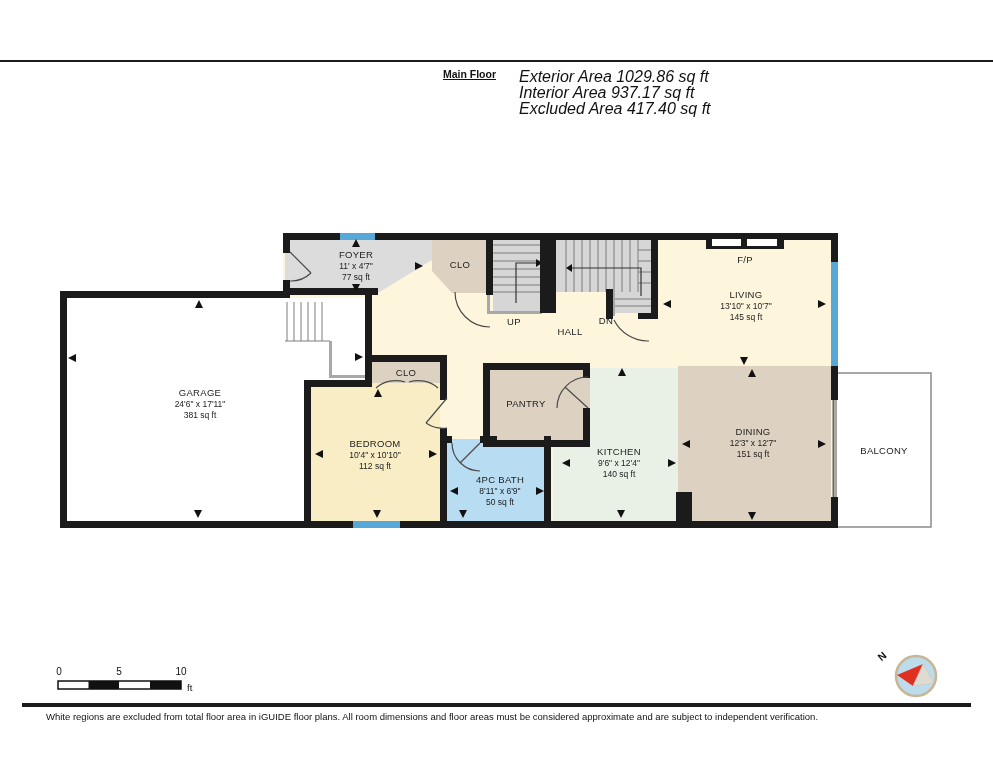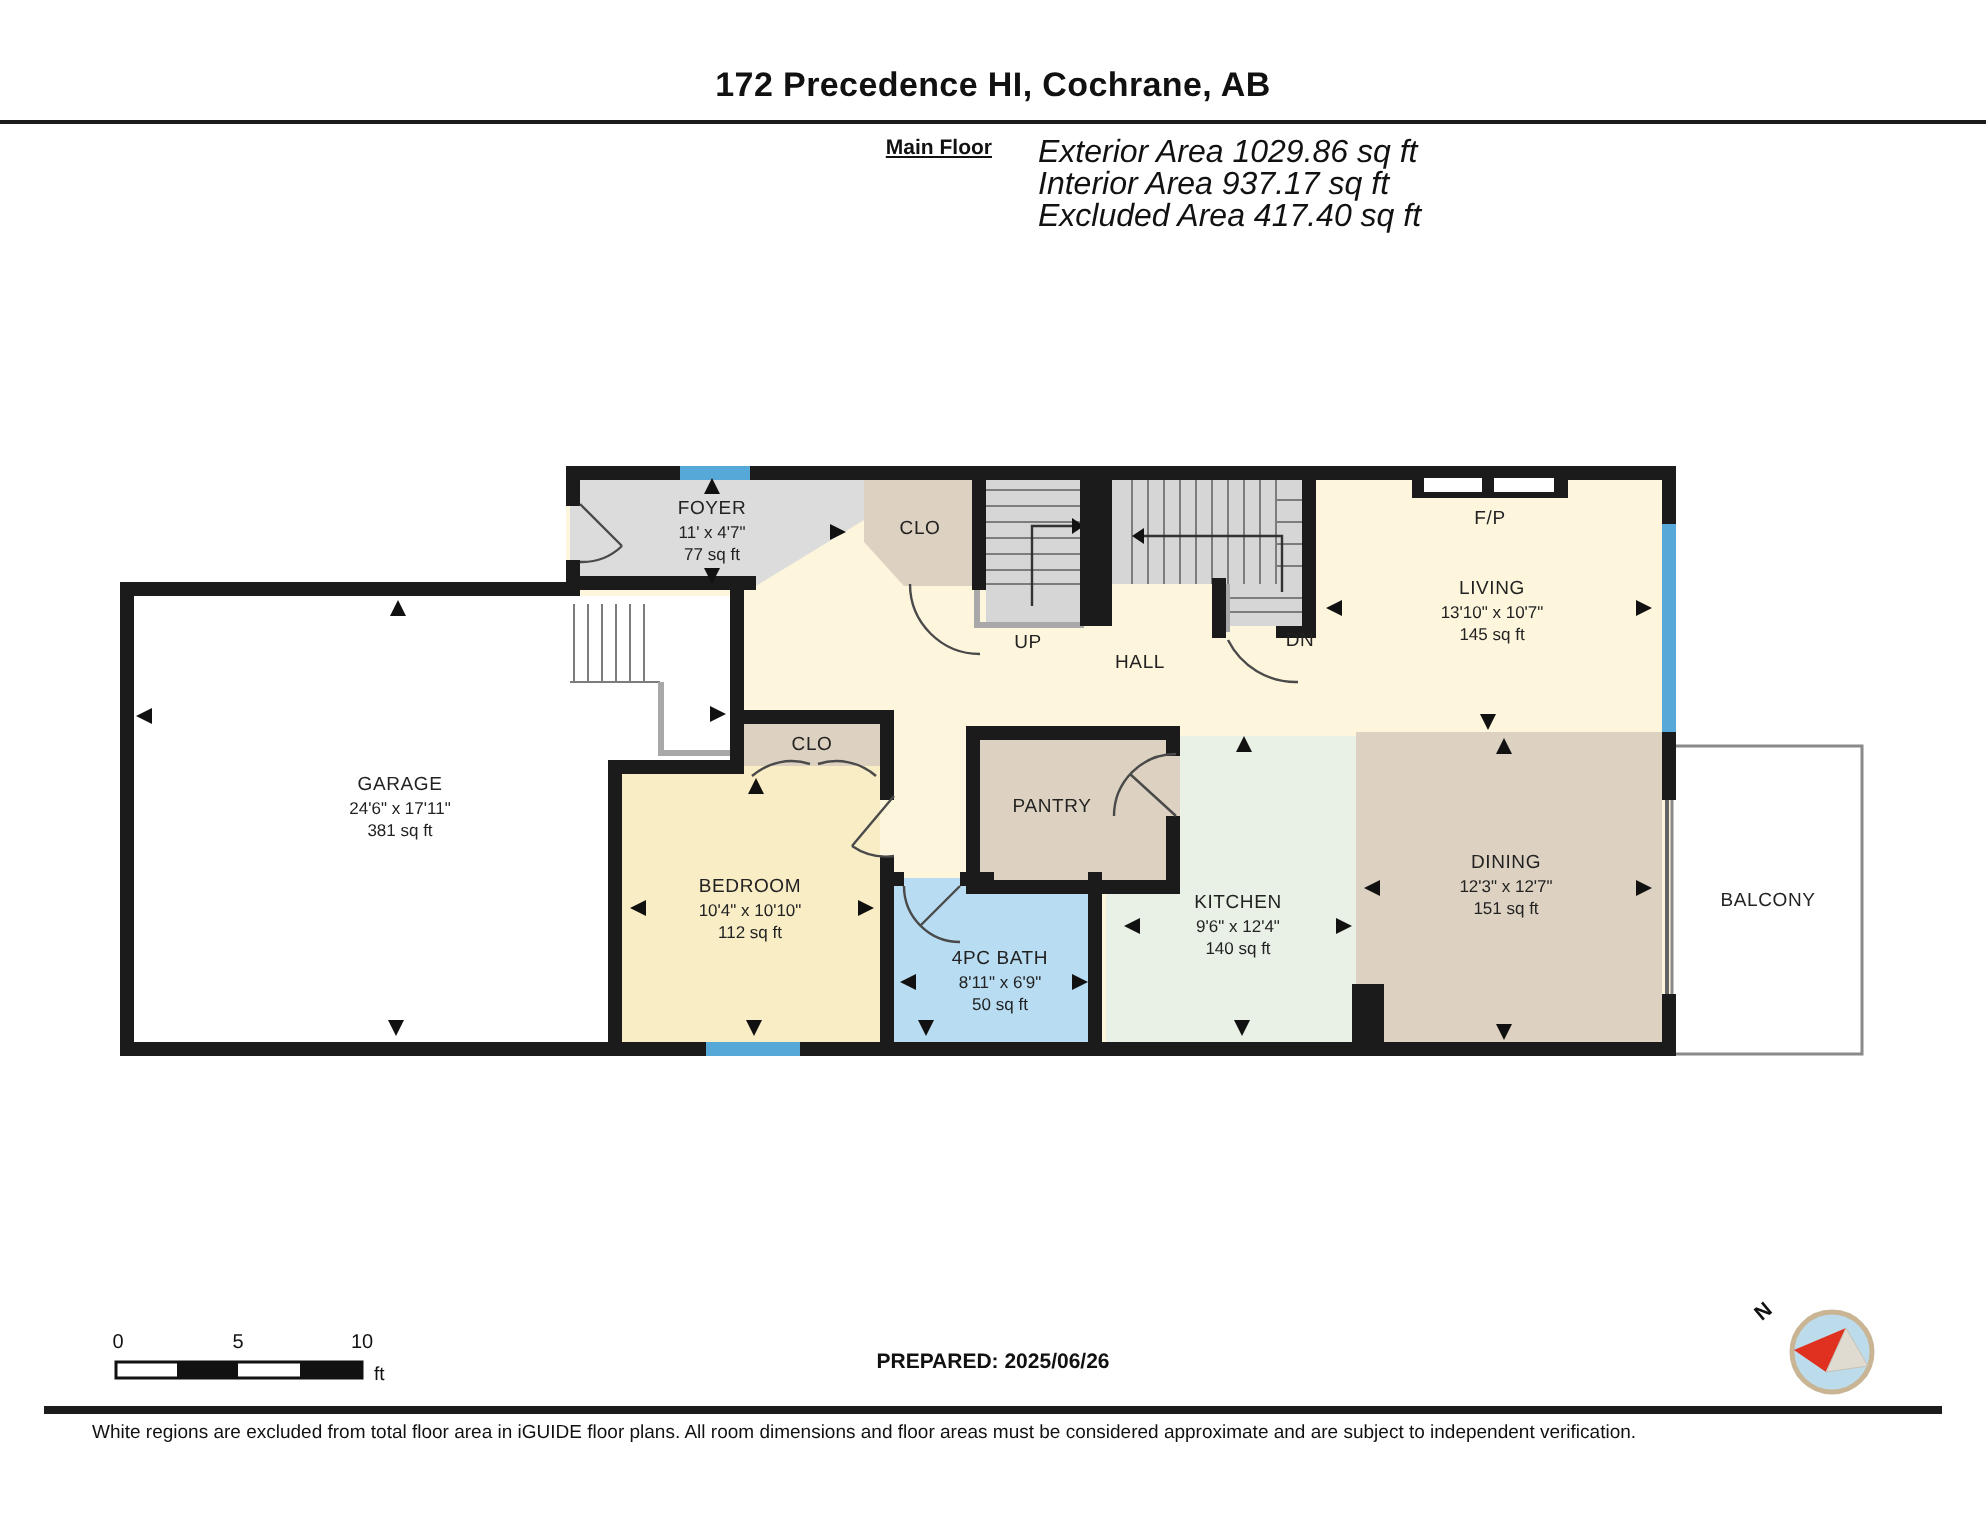--- a/index.html
+++ b/index.html
@@ -39,21 +39,20 @@
   #prepared{top:675px;left:0;width:993px;text-align:center;font-size:10.5px;font-weight:600;}
   #compass-n{top:650px;left:878px;font-size:10.5px;font-weight:bold;transform:rotate(-40deg);}
   #footer-rule{top:703px;left:22px;width:949px;height:3.5px;background:#1b1b1b;}
   #footer-note{top:711px;left:46px;width:930px;font-size:9.5px;color:#111;}
 </style>
 </head>
 <body>
 
 <div id="page">
 
-  <div class="abs" id="title">172 Precedence HI, Cochrane, AB</div>
   <div class="abs" id="title-rule"></div>
   <div class="abs" id="floor-label">Main Floor</div>
   <div class="abs area-line" style="top:68px">Exterior Area 1029.86 sq ft</div>
   <div class="abs area-line" style="top:84px">Interior Area 937.17 sq ft</div>
   <div class="abs area-line" style="top:100px">Excluded Area 417.40 sq ft</div>
 
   <svg class="abs plan" width="993" height="768" viewBox="0 0 993 768">
 
     <g>
       <rect class="fill-cream" x="283" y="233" width="555" height="295"></rect>
@@ -169,21 +168,21 @@
     <div class="nm">FOYER</div>
     <div class="dm">11' x 4'7"</div>
     <div class="dm">77 sq ft</div>
   </div>
   <div class="rl" style="left:460px;top:265px">
     <div class="nm">CLO</div>
   </div>
   <div class="rl" style="left:514px;top:322px">
     <div class="nm">UP</div>
   </div>
-  <div class="rl" style="left:650px;top:321px">
+  <div class="rl" style="left:606px;top:321px">
     <div class="nm">DN</div>
   </div>
   <div class="rl" style="left:570px;top:332px">
     <div class="nm">HALL</div>
   </div>
   <div class="rl" style="left:745px;top:260px">
     <div class="nm">F/P</div>
   </div>
   <div class="rl" style="left:746px;top:306px">
     <div class="nm">LIVING</div>
@@ -223,19 +222,18 @@
   </div>
   <div class="rl" style="left:884px;top:451px">
     <div class="nm">BALCONY</div>
   </div>
 
   <div class="abs tick" style="left:59px;top:666px">0</div>
   <div class="abs tick" style="left:119px;top:666px">5</div>
   <div class="abs tick" style="left:181px;top:666px">10</div>
   <div class="abs" id="scale-unit" style="left:187px;top:682px">ft</div>
 
-  <div class="abs" id="prepared">PREPARED: 2025/06/26</div>
   <div class="abs" id="compass-n">N</div>
 
   <div class="abs" id="footer-rule"></div>
   <div class="abs" id="footer-note">White regions are excluded from total floor area in iGUIDE floor plans. All room dimensions and floor areas must be considered approximate and are subject to independent verification.</div>
 
 </div>
 
 </body></html>

